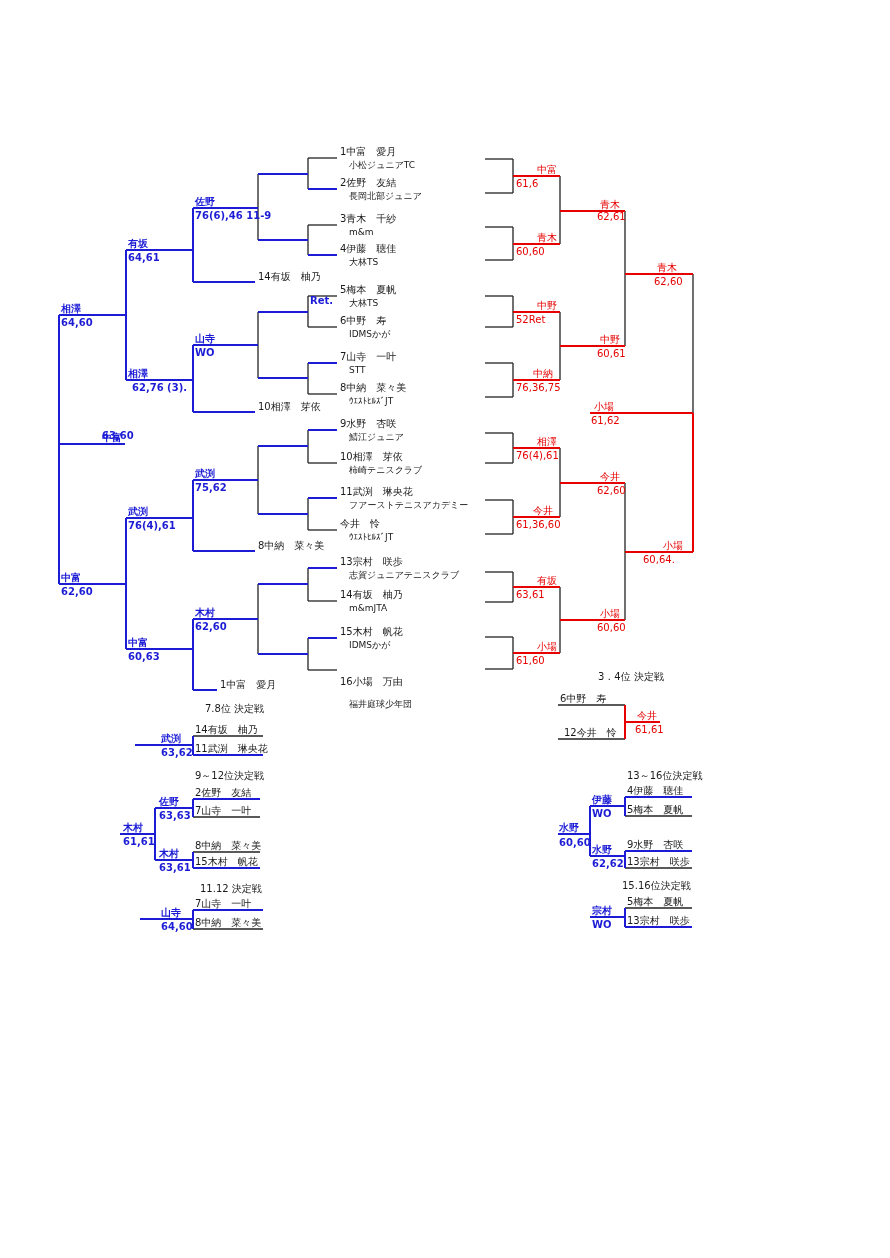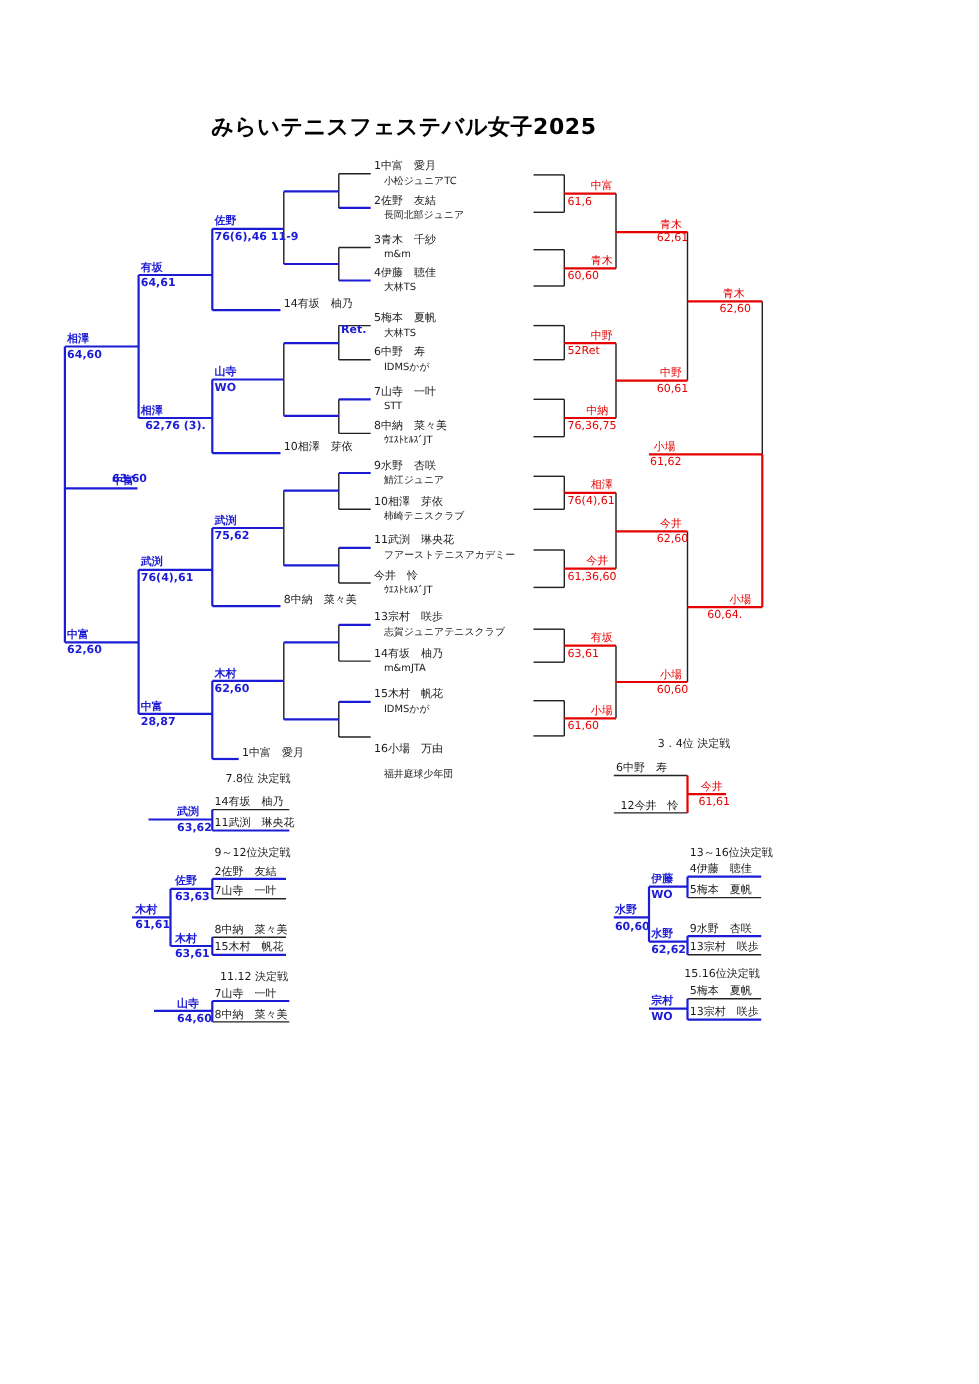--- a/index.html
+++ b/index.html
@@ -174,21 +174,20 @@
       <line x1="625" y1="274" x2="693" y2="274"></line>
         <line x1="625" y1="552" x2="693" y2="552"></line>
       <line x1="693" y1="413" x2="693" y2="552"></line>
       <line x1="590" y1="413" x2="693" y2="413"></line>
 
       <line x1="625" y1="705" x2="625" y2="739"></line>
         <line x1="625" y1="722" x2="660" y2="722"></line>
     </g>
   </svg>
 
-  <div class="title">みらいテニスフェステバル女子2025</div>
 
   <div class="lbl" style="left:340px;top:146px">1中富　愛月</div>
   <div class="lbl club" style="left:349px;top:160px">小松ジュニアTC</div>
   <div class="lbl" style="left:340px;top:177px">2佐野　友結</div>
   <div class="lbl club" style="left:349px;top:191px">長岡北部ジュニア</div>
   <div class="lbl" style="left:340px;top:213px">3青木　千紗</div>
   <div class="lbl club" style="left:349px;top:227px">m&amp;m</div>
   <div class="lbl" style="left:340px;top:243px">4伊藤　聴佳</div>
   <div class="lbl club" style="left:349px;top:257px">大林TS</div>
   <div class="lbl" style="left:340px;top:284px">5梅本　夏帆</div>
@@ -232,21 +231,21 @@
   <div class="lbl" style="left:258px;top:540px">8中納　菜々美</div>
   <div class="lbl" style="left:220px;top:679px">1中富　愛月</div>
 
   <div class="lbl b" style="left:128px;top:238px">有坂</div>
   <div class="lbl b" style="left:128px;top:252px">64,61</div>
   <div class="lbl b" style="left:128px;top:368px">相澤</div>
   <div class="lbl b" style="left:132px;top:382px">62,76 (3).</div>
   <div class="lbl b" style="left:128px;top:506px">武渕</div>
   <div class="lbl b" style="left:128px;top:520px">76(4),61</div>
   <div class="lbl b" style="left:128px;top:637px">中富</div>
-  <div class="lbl b" style="left:128px;top:651px">28,87</div>
+  <div class="lbl b" style="left:128px;top:651px">60,63</div>
 
   <div class="lbl b" style="left:61px;top:303px">相澤</div>
   <div class="lbl b" style="left:61px;top:317px">64,60</div>
   <div class="lbl b" style="left:61px;top:572px">中富</div>
   <div class="lbl b" style="left:61px;top:586px">62,60</div>
 
   <div class="lbl b" style="left:102px;top:432px">中富</div>
   <div class="lbl b" style="left:102px;top:430px">63,60</div>
 
   <div class="lbl r" style="left:537px;top:164px">中富</div>

